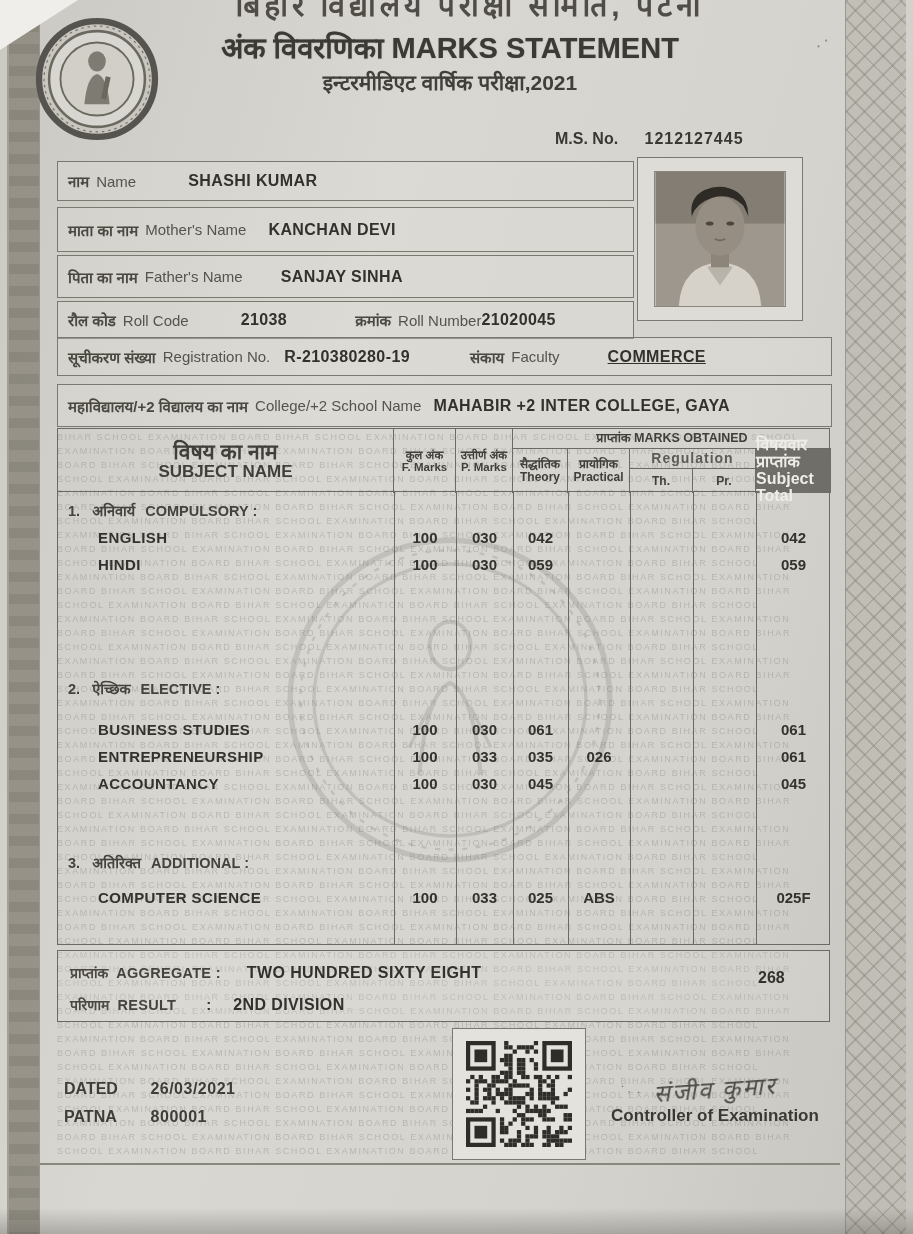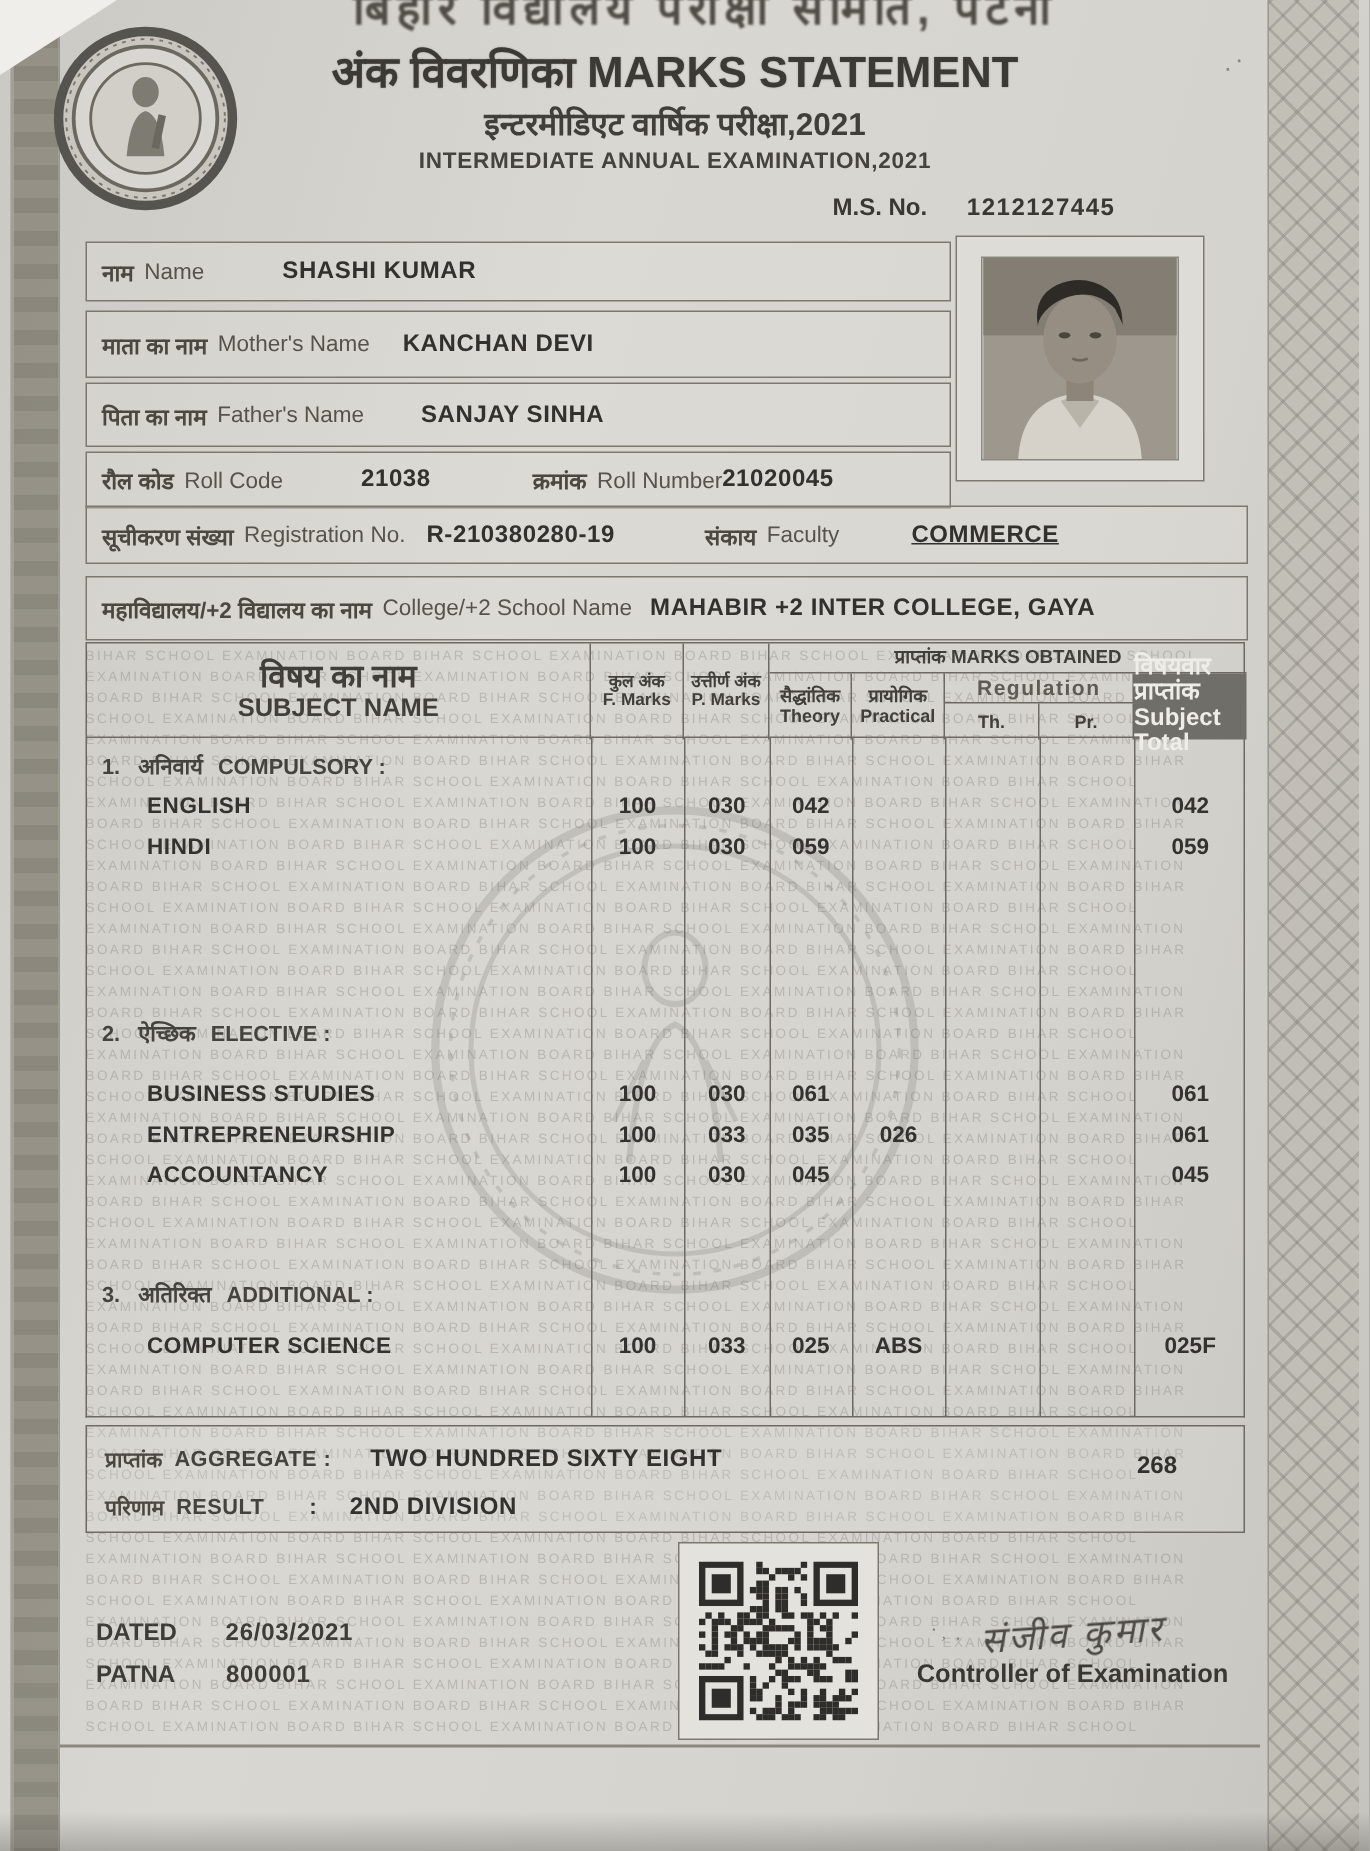--- a/index.html
+++ b/index.html
@@ -133,21 +133,20 @@
       <circle cx="50" cy="50" r="42" fill="none" stroke="#77756c" stroke-width="1" stroke-dasharray="2 3"></circle>
       <ellipse cx="50" cy="36" rx="7" ry="8" fill="#7e7b72"></ellipse>
       <path d="M40 70 Q42 48 50 46 Q58 48 60 70 Z" fill="#7e7b72"></path>
       <rect x="55" y="48" width="4" height="18" fill="#6b695f" transform="rotate(12 57 57)"></rect>
     </svg>
   </div>
 
   <div class="hdr">
     <div class="l2">अंक विवरणिका MARKS STATEMENT</div>
     <div class="l3">इन्टरमीडिएट वार्षिक परीक्षा,2021</div>
-    <div class="l4">INTERMEDIATE ANNUAL EXAMINATION,2021</div>
   </div>
   <div class="tick-marks">.·</div>
 
   <div class="msno">
     <span>M.S. No.</span>
     <span class="v">1212127445</span>
   </div>
 
   <div class="frow" style="left:57px;top:207px;width:575px;height:43px;">
     <span class="lab-hi" style="margin-left:10px;">माता का नाम</span>

